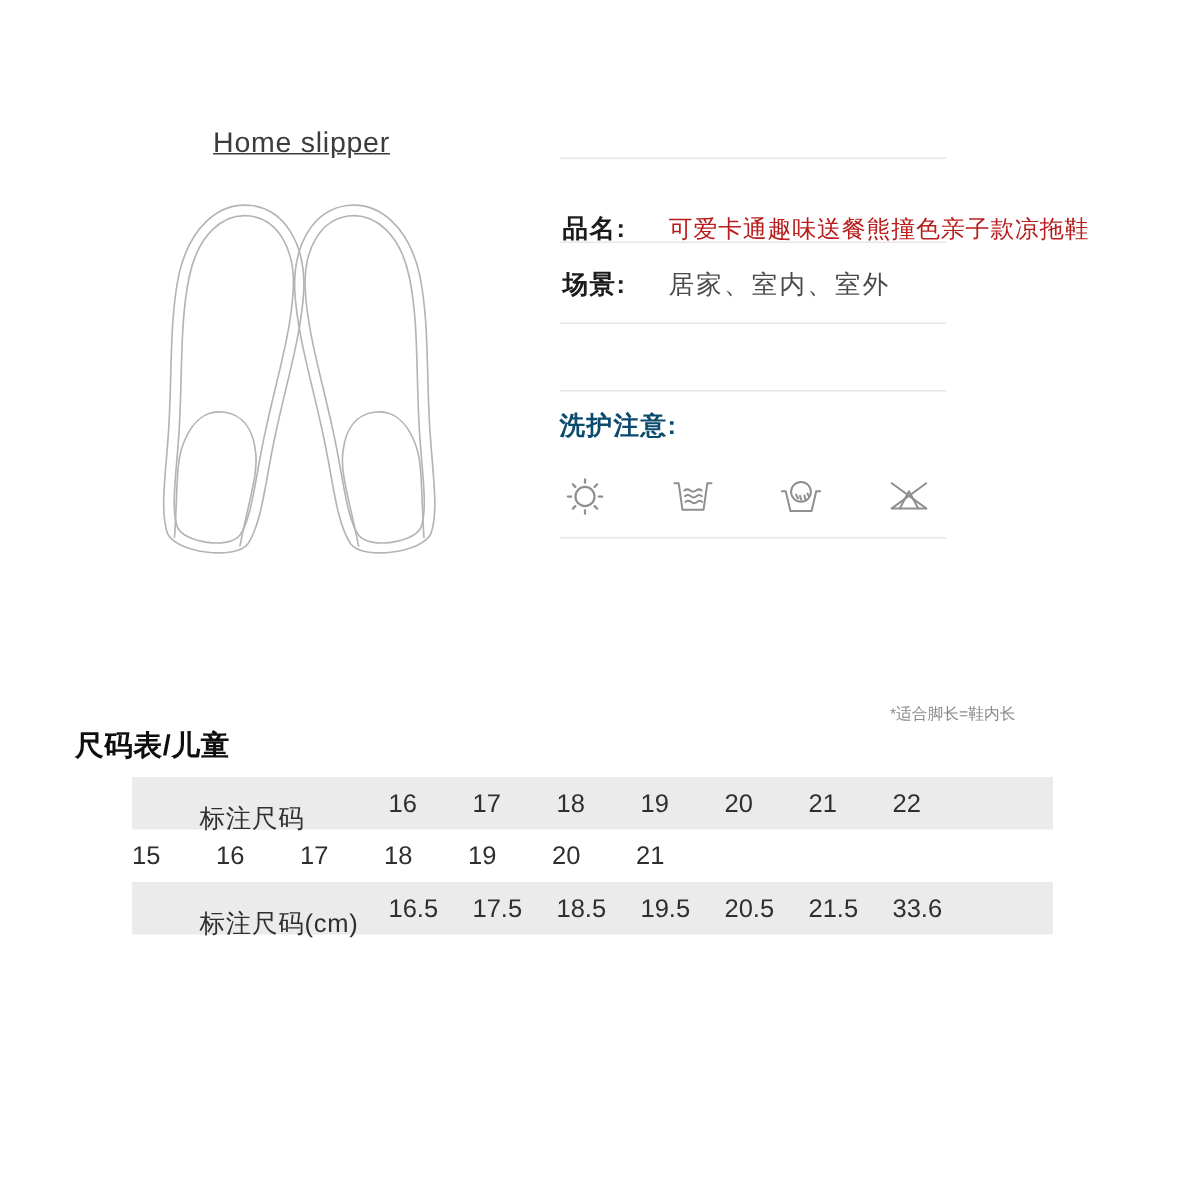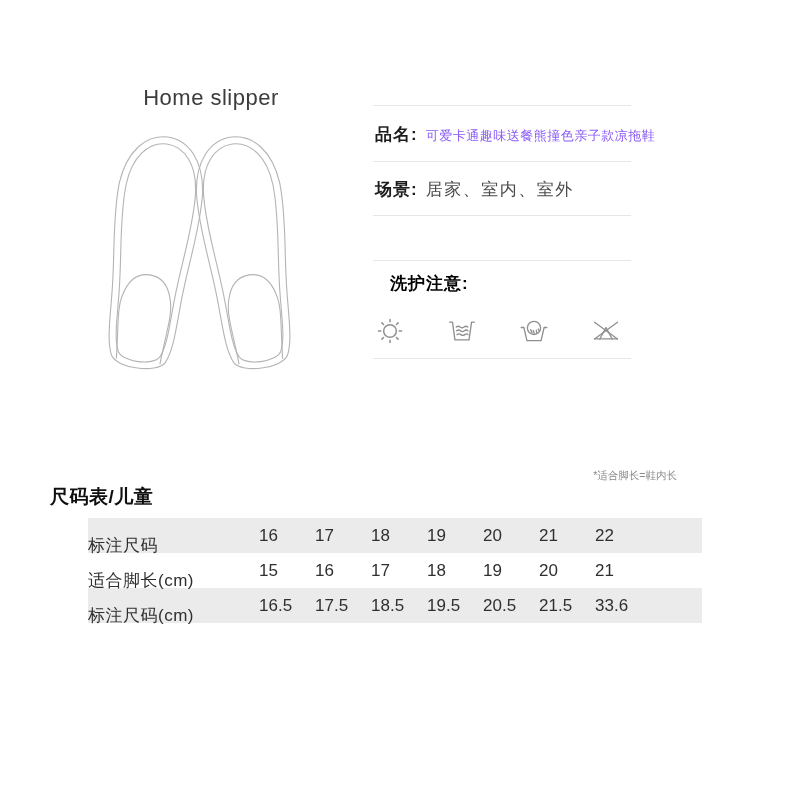--- a/index.html
+++ b/index.html
@@ -5,46 +5,46 @@
   html,body{margin:0;padding:0;}
   body{
     width:800px;height:800px;background:#ffffff;position:relative;
     font-family:"Liberation Sans","DejaVu Sans",sans-serif;
     color:#222;overflow:hidden;
   }
   .abs{position:absolute;}
 
   
   .drawing-title{
-    left:105px;top:85px;width:212px;text-align:center;
-    font-size:22px;color:#3c3c3c;letter-spacing:.5px;
+    left:95px;top:85px;width:212px;text-align:center;
+    font-size:19px;color:#3c3c3c;letter-spacing:.5px;text-decoration:underline;
   }
   .slipper-art{left:102px;top:130px;}
 
   
   .info-panel{left:373px;top:105px;width:400px;height:265px;}
   .hr{position:absolute;left:0;width:258px;border-top:1px solid #e6e6e6;height:0;}
   .hr.h1{top:0;} .hr.h2{top:56px;} .hr.h3{top:110px;} .hr.h4{top:155px;} .hr.h5{top:253px;}
   .info-row{position:absolute;left:2px;display:flex;align-items:baseline;white-space:nowrap;line-height:26px;}
   .info-row.name{top:17px;}
   .info-row.scene{top:72px;justify-content:space-between;}
-  .info-label{font-size:17px;font-weight:bold;color:#1c1c1c;margin-right:8px;letter-spacing:1px;}
-  .value-muted{font-size:13px;color:#8b5cf6;letter-spacing:.5px;}
+  .info-label{font-size:17px;font-weight:bold;color:#1c1c1c;margin-right:28px;letter-spacing:1px;}
+  .value-muted{font-size:16px;color:#b91c1c;letter-spacing:.5px;margin-top:19px;}
   .value-dark{font-size:17px;color:#4a4a4a;letter-spacing:1.5px;}
-  .care-label{position:absolute;left:17px;top:168px;font-size:17px;font-weight:bold;color:#000000;letter-spacing:1px;line-height:22px;}
+  .care-label{position:absolute;left:0;top:168px;font-size:17px;font-weight:bold;color:#0c4a6e;letter-spacing:1px;line-height:22px;}
   .care-icons{position:absolute;left:2px;top:211px;display:flex;gap:42px;}
   .care-icons svg{display:block;}
 
   
   .size-title{left:50px;top:484px;font-size:19px;font-weight:bold;color:#0f0f0f;letter-spacing:.5px;}
   .size-note{right:123px;top:469px;font-size:10.5px;color:#8a8a8a;}
   .size-table{left:88px;top:518px;width:614px;font-size:17px;color:#2f2f2f;}
   .srow{display:flex;align-items:center;height:35px;}
   .srow.gray{background:#ebebeb;}
-  .srow .lbl{width:171px;box-sizing:border-box;letter-spacing:.5px;margin-top:20px;}
+  .srow .lbl{width:171px;padding-left:45px;box-sizing:border-box;letter-spacing:.5px;margin-top:20px;}
   .srow .val{width:56px;text-align:left;}
   .srow .sp{flex:1;}
 </style>
 </head>
 <body>
 
 <div class="abs drawing-title">Home slipper</div>
 
 <svg class="abs slipper-art" width="195" height="250" viewBox="0 0 195 250" fill="none" stroke="#b4b4b4" stroke-width="1.1" stroke-linecap="round" stroke-linejoin="round">
   <g transform="translate(4,4) rotate(7.5,46,122)">
@@ -115,21 +115,20 @@
     <span class="val">16</span>
     <span class="val">17</span>
     <span class="val">18</span>
     <span class="val">19</span>
     <span class="val">20</span>
     <span class="val">21</span>
     <span class="val">22</span>
     <span class="sp"></span>
   </div>
   <div class="srow">
-    <span class="lbl">适合脚长(cm)</span>
     <span class="val">15</span>
     <span class="val">16</span>
     <span class="val">17</span>
     <span class="val">18</span>
     <span class="val">19</span>
     <span class="val">20</span>
     <span class="val">21</span>
     <span class="sp"></span>
   </div>
   <div class="srow gray">

